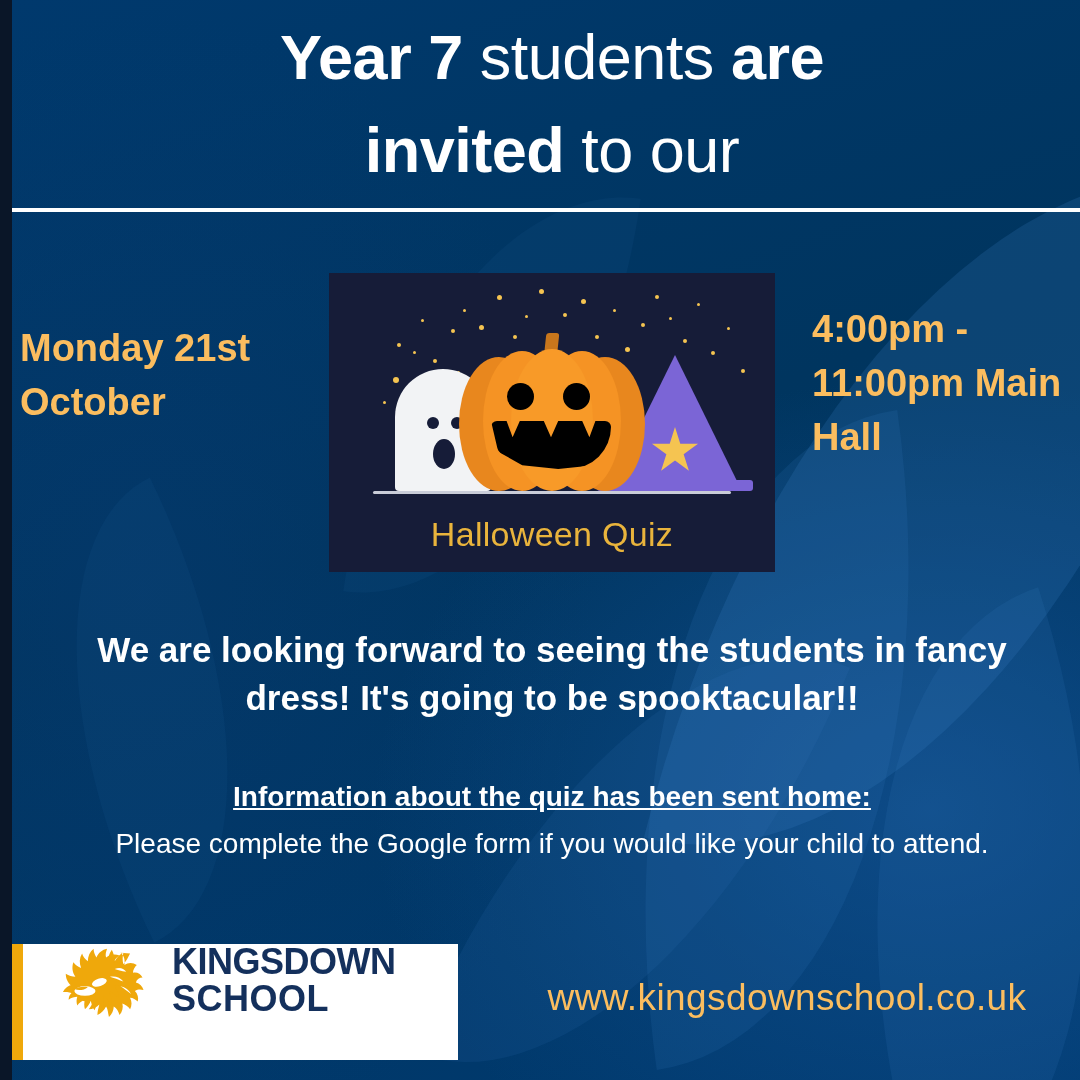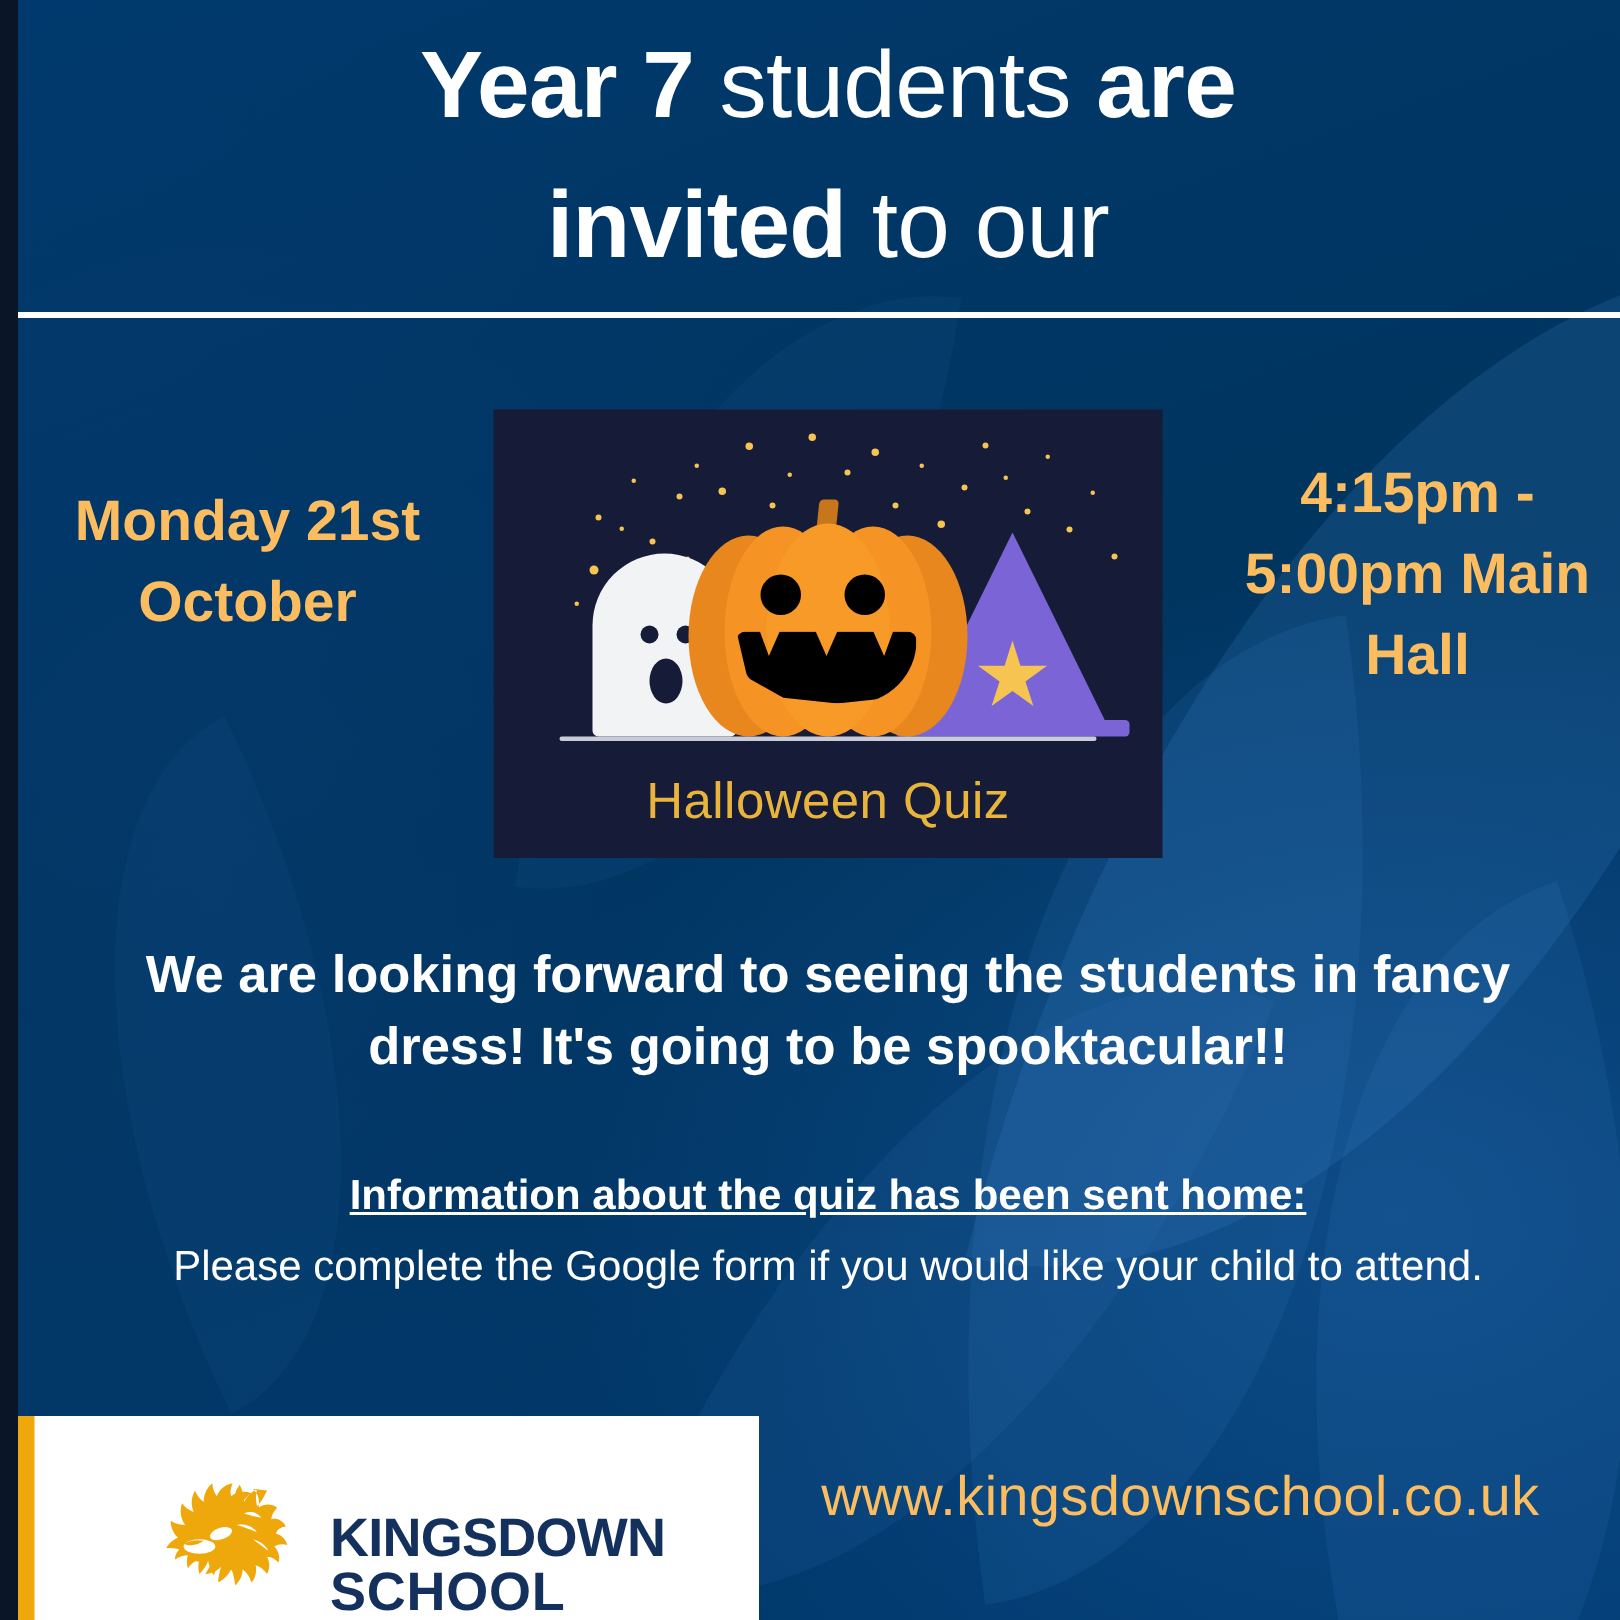--- a/index.html
+++ b/index.html
@@ -74,21 +74,20 @@
     z-index: 5;
   }
 
   
   .side-text {
     position: absolute;
     color: #fbbd5f;
     font-weight: 800;
     font-size: 38px;
     line-height: 1.42;
-    text-align: center;
     z-index: 5;
   }
   .side-left  { left: 8px;  top: 322px;  width: 290px; }
   .side-right { right: 14px; top: 303px; width: 266px; }
 
   
   .quiz-card {
     position: absolute;
     left: 317px;
     top: 273px;
@@ -279,26 +278,25 @@
     padding-top: 10px;
     line-height: 1.3;
   }
 
   
   .logo-card {
     position: absolute;
     left: 0;
     top: 944px;
     width: 446px;
-    height: 136px;
+    height: 116px;
     background: #ffffff;
     display: flex;
-    align-items: flex-end;
+    align-items: flex-start;
     z-index: 6;
-    padding-left: 48px;
   }
   .logo-bar {
     position: absolute;
     left: 0; top: 0; bottom: 0;
     width: 11px;
     background: #efa80b;
   }
   .lion-icon {
     margin-left: 48px;
     width: 96px;
@@ -344,21 +342,21 @@
   <div class="header">
     <div class="headline">
       <b>Year 7</b><span> students </span><b>are</b><br>
       <b>invited</b><span> to our</span>
     </div>
   </div>
   <div class="divider"></div>
 
   <div class="side-text side-left">Monday 21st October</div>
 
-  <div class="side-text side-right">4:15pm - 5:00pm Main Hall</div>
+  <div class="side-text side-right">4:00pm - 11:00pm Main Hall</div>
 
   <div class="quiz-card">
     <div class="stars">
       <div class="star-dot" style="left:68px;top:70px;width:4px;height:4px;"></div>
       <div class="star-dot" style="left:92px;top:46px;width:3px;height:3px;"></div>
       <div class="star-dot" style="left:64px;top:104px;width:6px;height:6px;"></div>
       <div class="star-dot" style="left:84px;top:78px;width:3px;height:3px;"></div>
       <div class="star-dot" style="left:104px;top:86px;width:4px;height:4px;"></div>
       <div class="star-dot" style="left:122px;top:56px;width:4px;height:4px;"></div>
       <div class="star-dot" style="left:134px;top:36px;width:3px;height:3px;"></div>

